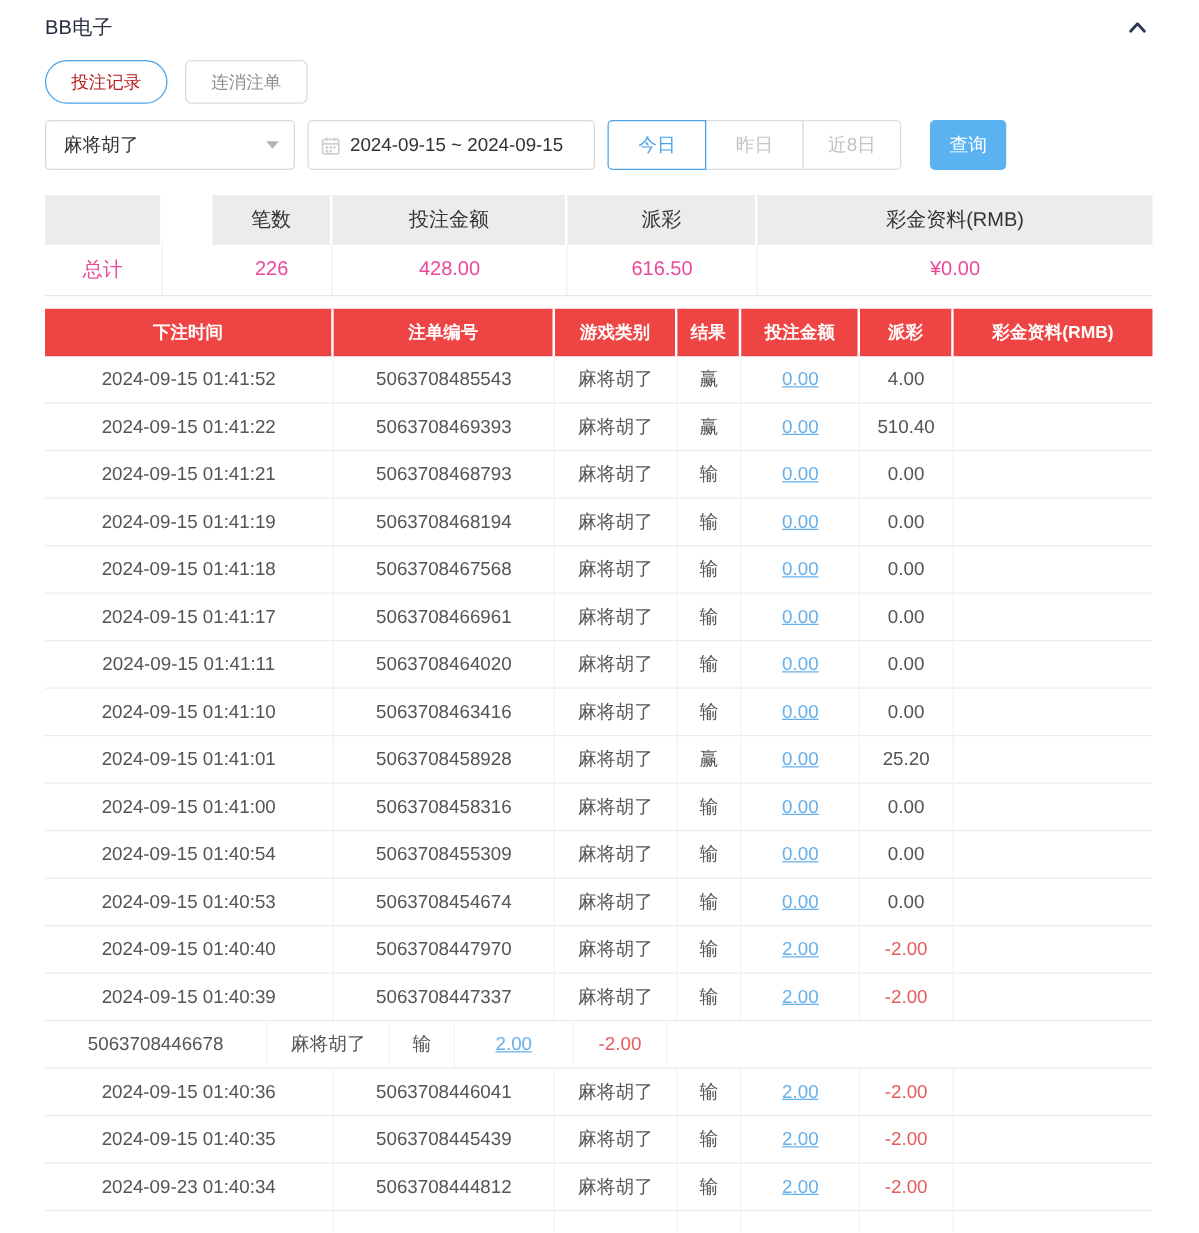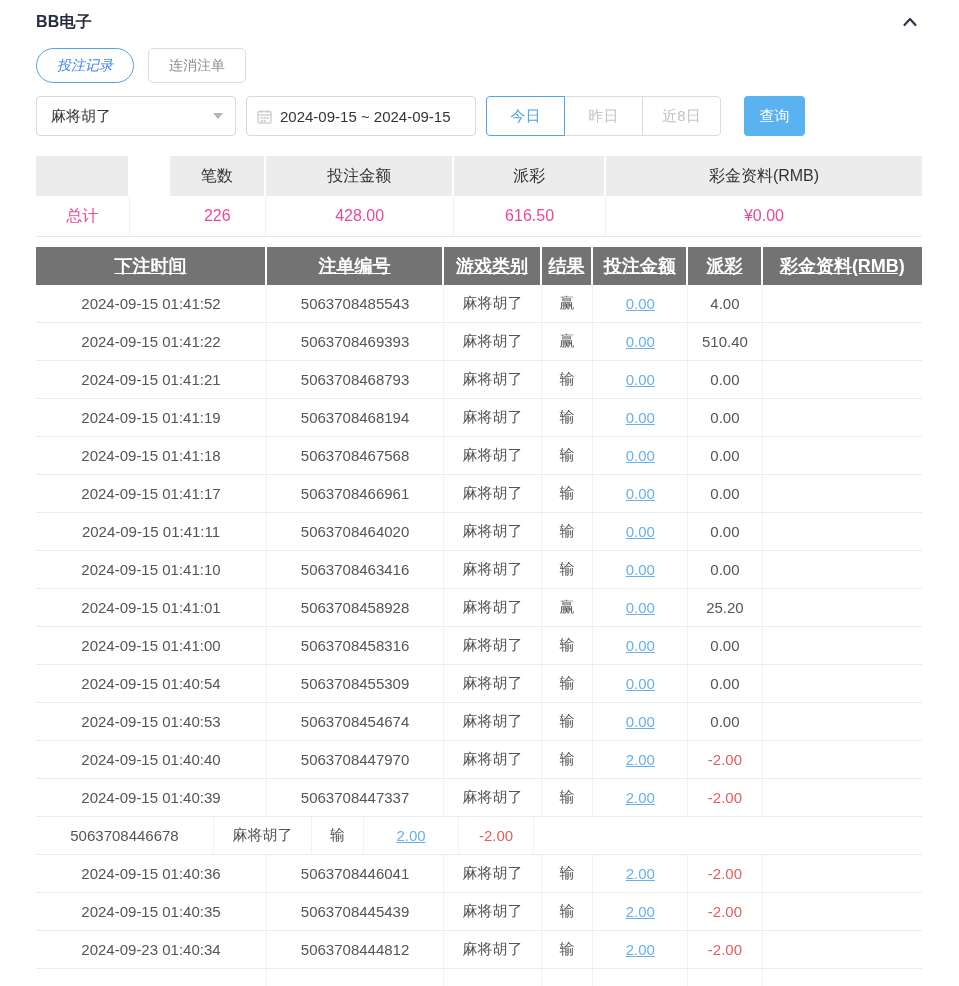--- a/index.html
+++ b/index.html
@@ -2,27 +2,27 @@
 <html><head>
 <meta charset="utf-8">
 <style>
   * { margin:0; padding:0; box-sizing:border-box; }
   html,body { background:#fff; }
   body { font-family:"Liberation Sans","DejaVu Sans",sans-serif; }
   .page { width:959px; height:986px; overflow:hidden; background:#fff; padding:0 37px 0 36px; position:relative; }
 
   
   .title-row { display:flex; align-items:center; justify-content:space-between; padding-top:12px; height:32px; }
-  .panel-title { font-size:16px; font-weight:bold; color:#262c3f; letter-spacing:0.2px; }
+  .panel-title { font-size:16px; font-weight:normal; color:#262c3f; letter-spacing:0.2px; }
   .collapse-btn { width:24px; height:24px; display:flex; align-items:center; justify-content:center; cursor:pointer; background:none; border:none; }
 
   
   .tabs { display:flex; align-items:center; margin-top:16px; gap:14px; }
   .tab { height:35px; display:inline-flex; align-items:center; padding:0 20px; font-size:14px; cursor:pointer; background:#fff; }
-  .tab.active { border:1px solid #4da3e8; color:#3b82f6; border-radius:18px;font-style:italic; }
+  .tab.active { border:1px solid #4da3e8; color:#b91c1c; border-radius:18px; }
   .tab.inactive { border:1px solid #dcdcdc; color:#8e8e8e; border-radius:5px; }
 
   
   .filters { display:flex; align-items:center; margin-top:13px; height:40px; }
   .select-box { width:200px; height:40px; border:1px solid #d9d9d9; border-radius:4px; display:flex; align-items:center; justify-content:space-between; padding:0 12px 0 14px; font-size:15px; color:#333; cursor:pointer; background:#fff; }
   .caret-down { width:0; height:0; border-left:5px solid transparent; border-right:5px solid transparent; border-top:6px solid #b3b3b3; }
   .date-box { width:230px; height:40px; border:1px solid #d9d9d9; border-radius:4px; display:flex; align-items:center; padding:12px 10px; margin-left:10px; font-size:15px; color:#333; cursor:pointer; background:#fff; }
   .date-box .cal { margin-right:8px; display:flex; }
   .btn-group { display:flex; margin-left:10px; height:40px; }
   .qbtn { width:79px; height:40px; background:#fff; border:1px solid #dcdcdc; font-size:15px; color:#c3c3c3; cursor:pointer; margin-left:-1px; position:relative; }
@@ -37,21 +37,21 @@
   .sum-head .sh { background:#ececec; display:flex; align-items:center; justify-content:center; font-size:16px; color:#333; border-right:2px solid #fff; }
   .sum-head .sh:last-child { border-right:none; }
   .sum-row { display:flex; height:41px; border-bottom:1px solid #e8e8e8; }
   .sum-row .sd { display:flex; align-items:center; justify-content:center; font-size:16px; color:#ec4899; border-right:1px solid #f0f0f0; }
   .sum-row .sd:last-child { border-right:none; }
   .sw1{width:98px;} .sw2{width:101px;margin-left:40px;} .sw3{width:197px;} .sw4{width:159px;} .sw5{width:331px;}
 
   
   .grid { margin-top:10px; width:886px; }
   .g-head { display:flex; height:38px; }
-  .g-head .th { background:#737373; color:#fff; font-weight:bold; font-size:18px; display:flex; align-items:center; justify-content:center; border-right:2px solid #fff;text-decoration:underline; }
+  .g-head .th { background:#ef4444; color:#fff; font-weight:bold; font-size:14px; display:flex; align-items:center; justify-content:center; border-right:2px solid #fff; }
   .g-head .th:last-child { border-right:none; }
   .tr { display:flex; height:38px; border-bottom:1px solid #ebebeb; }
   .td { display:flex; align-items:center; justify-content:center; font-size:15px; color:#555; border-right:1px solid #f2f2f2; overflow:hidden; }
   .td:last-child { border-right:none; }
   .cw1{width:232px;} .cw2{width:178px;} .cw3{width:98px;} .cw4{width:52px;} .cw5{width:95px;} .cw6{width:75px;} .cw7{width:160px;}
   .amount-link { color:#68b0ea; text-decoration:underline; cursor:pointer; }
   .neg { color:#e25d5d; }
 </style>
 </head>
 <body>

